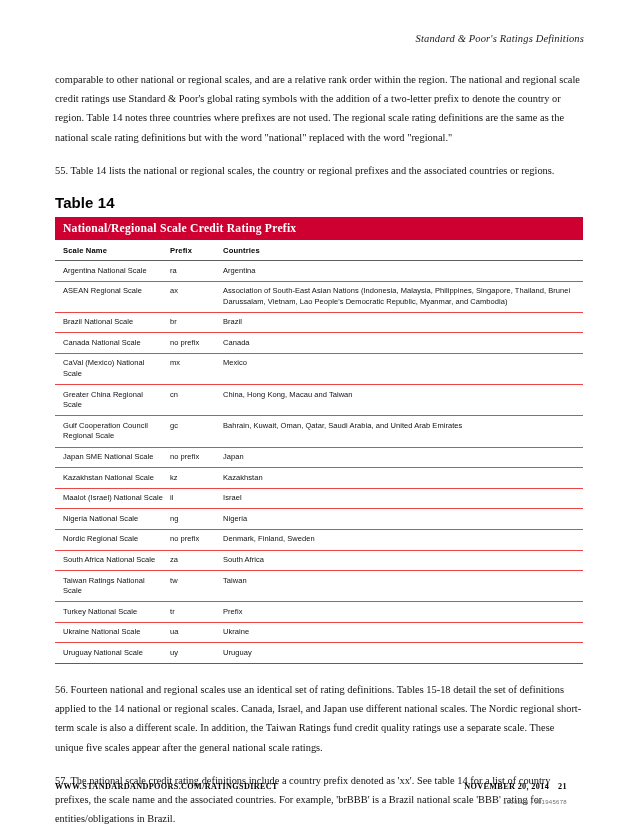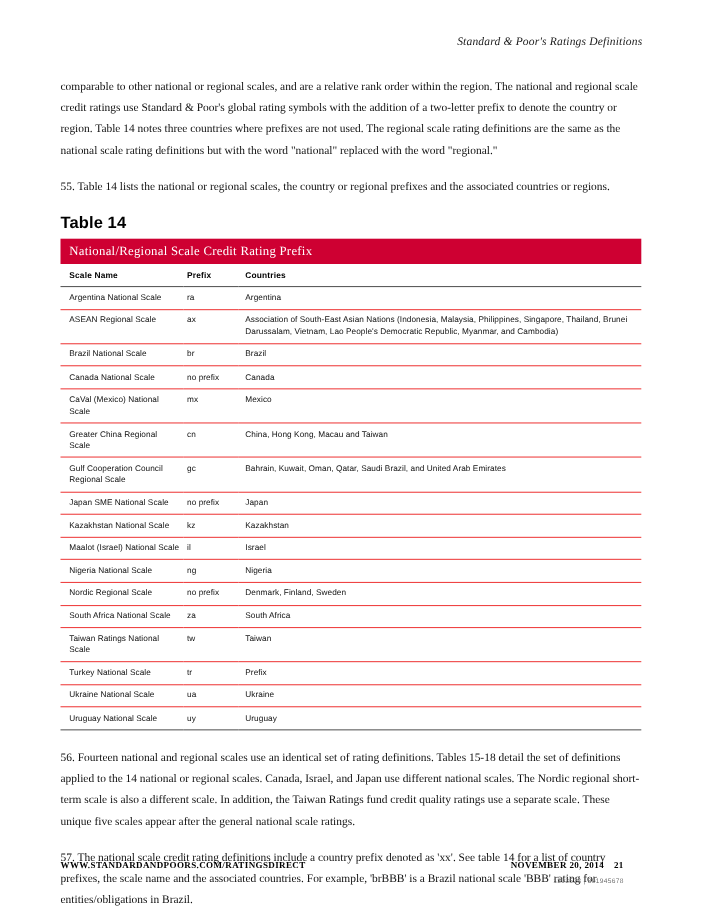--- a/index.html
+++ b/index.html
@@ -64,21 +64,21 @@
 
   .tbl-wrap {
     width: 528px;
     margin-bottom: 16px;
   }
 
   .tbl-title {
     background: #ce0032;
     color: #ffffff;
     font-family: "Liberation Serif", serif;
-    font-weight: normal;
+    font-weight: bold;
     font-size: 11.6px;
     letter-spacing: 0.25px;
     padding: 5px 8px 6px 8px;
     box-sizing: border-box;
     height: 23px;
     line-height: 13px;
   }
 
   table.rating-table {
     width: 100%;
@@ -225,21 +225,21 @@
               <td class="countries">Mexico</td>
             </tr>
             <tr>
               <td class="scale">Greater China Regional Scale</td>
               <td class="prefix">cn</td>
               <td class="countries">China, Hong Kong, Macau and Taiwan</td>
             </tr>
             <tr>
               <td class="scale">Gulf Cooperation Council Regional Scale</td>
               <td class="prefix">gc</td>
-              <td class="countries">Bahrain, Kuwait, Oman, Qatar, Saudi Brazil, and United Arab Emirates</td>
+              <td class="countries">Bahrain, Kuwait, Oman, Qatar, Saudi Arabia, and United Arab Emirates</td>
             </tr>
             <tr>
               <td class="scale">Japan SME National Scale</td>
               <td class="prefix">no prefix</td>
               <td class="countries">Japan</td>
             </tr>
             <tr>
               <td class="scale">Kazakhstan National Scale</td>
               <td class="prefix">kz</td>
               <td class="countries">Kazakhstan</td>

